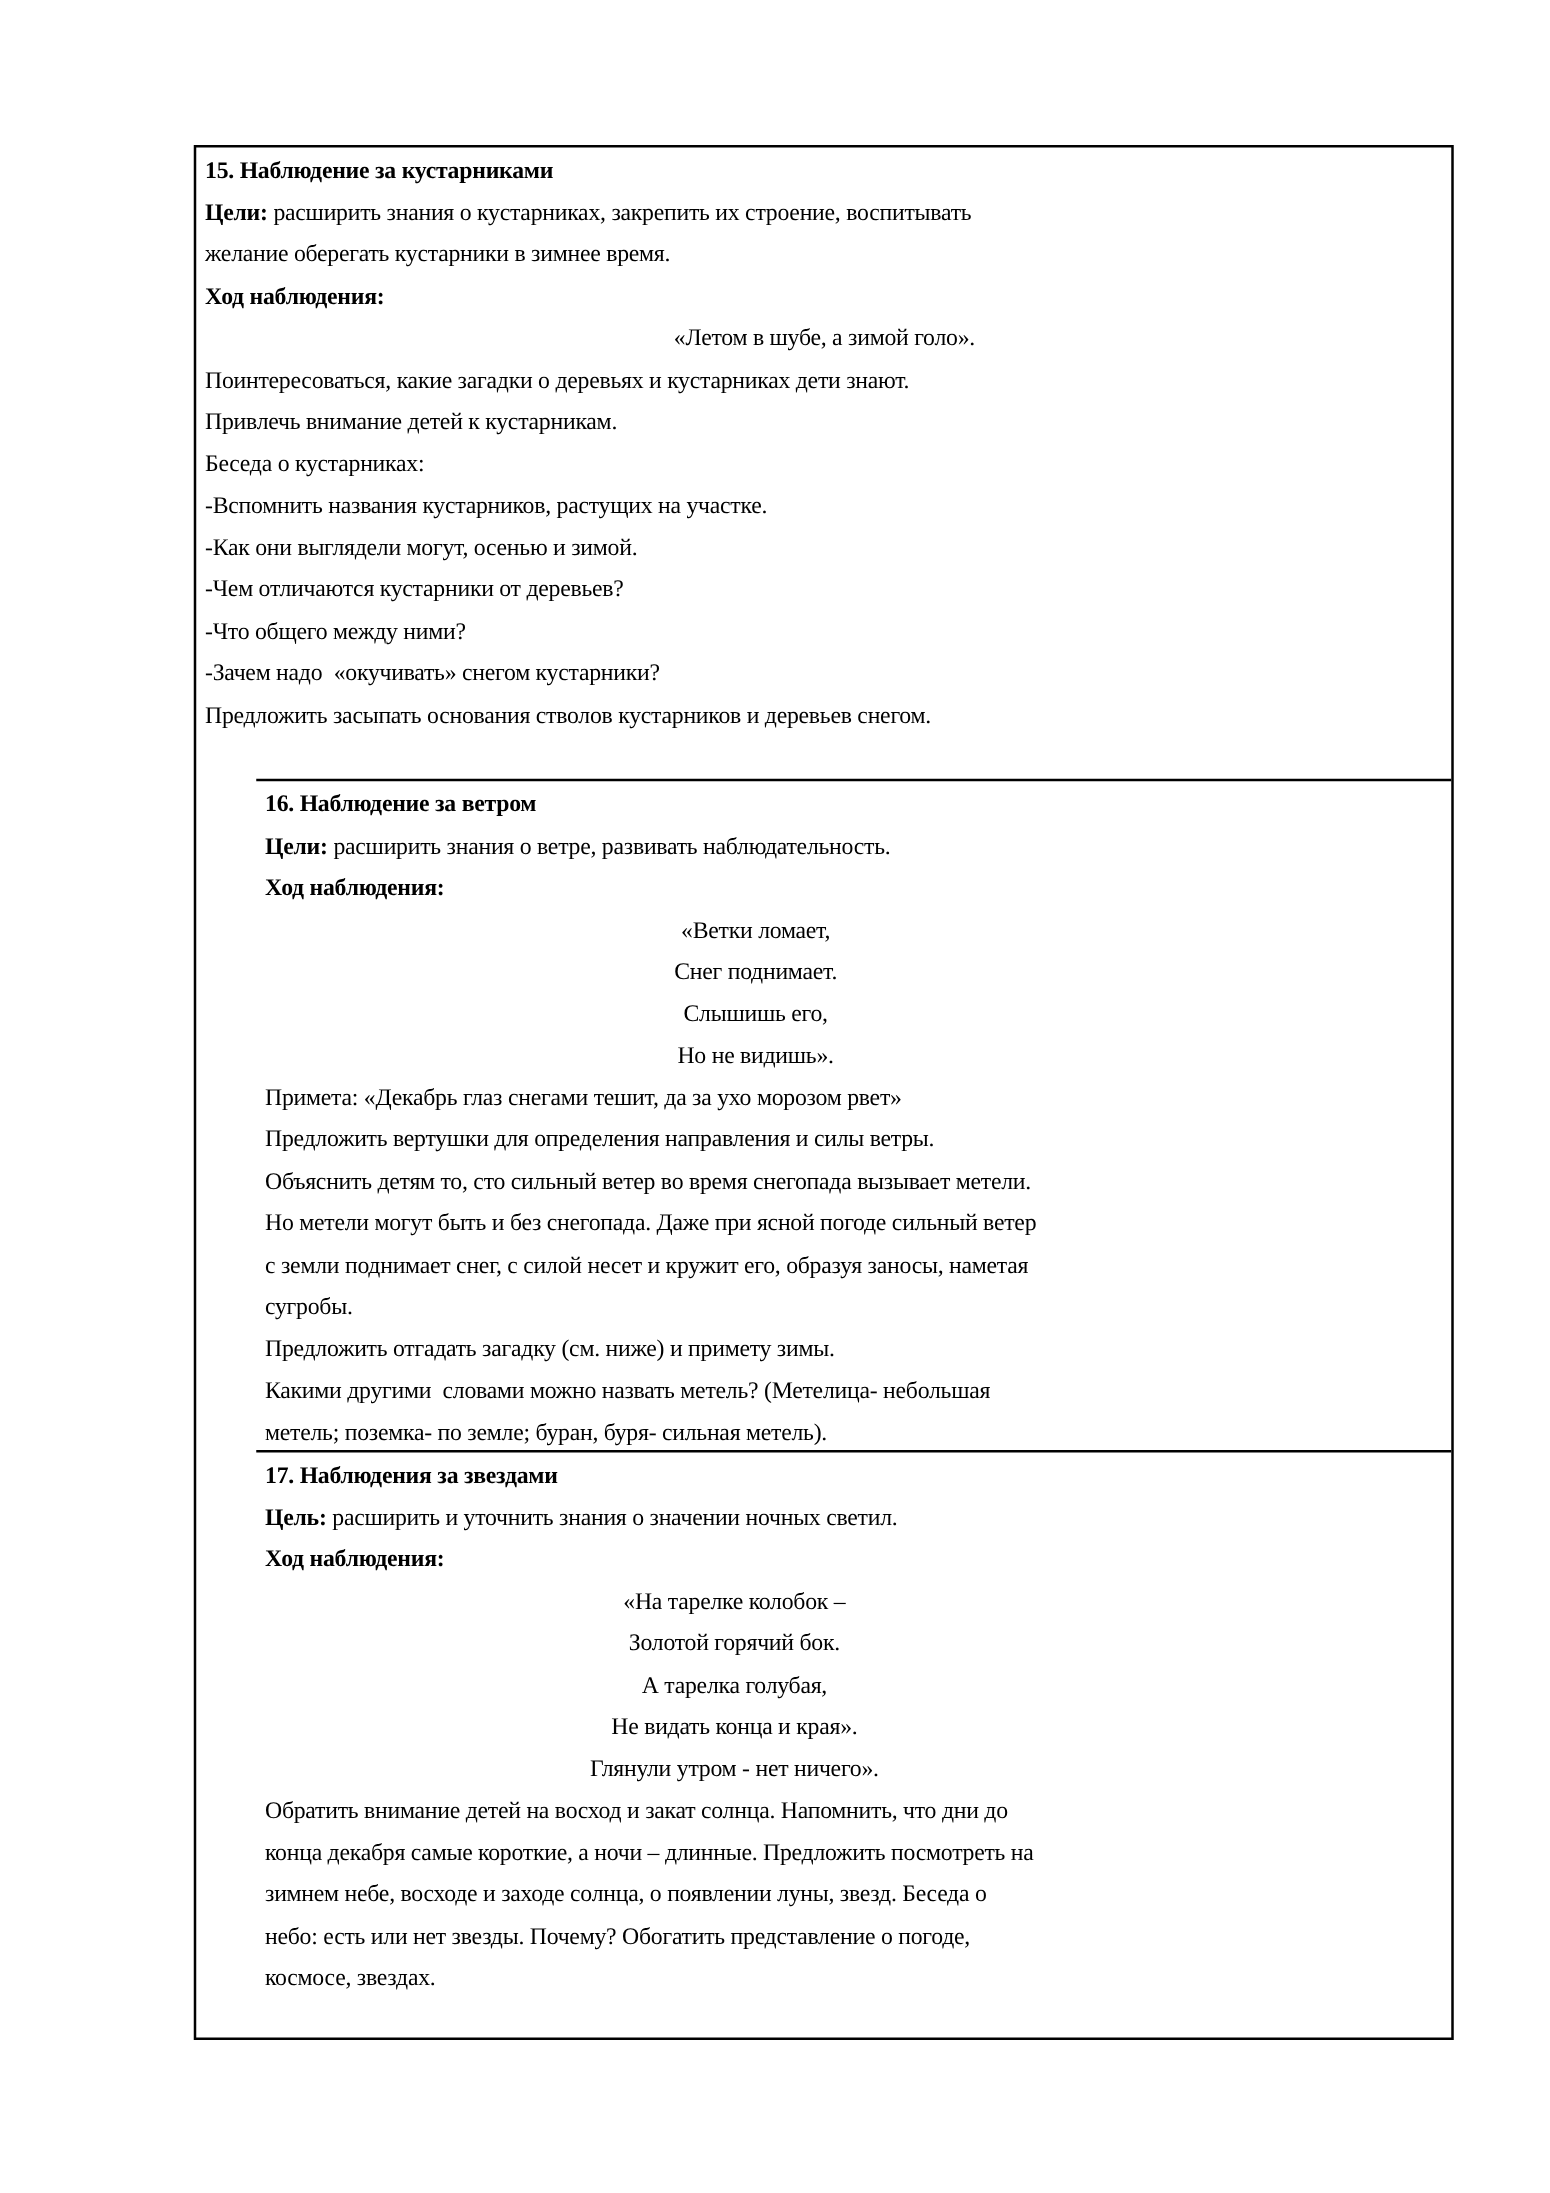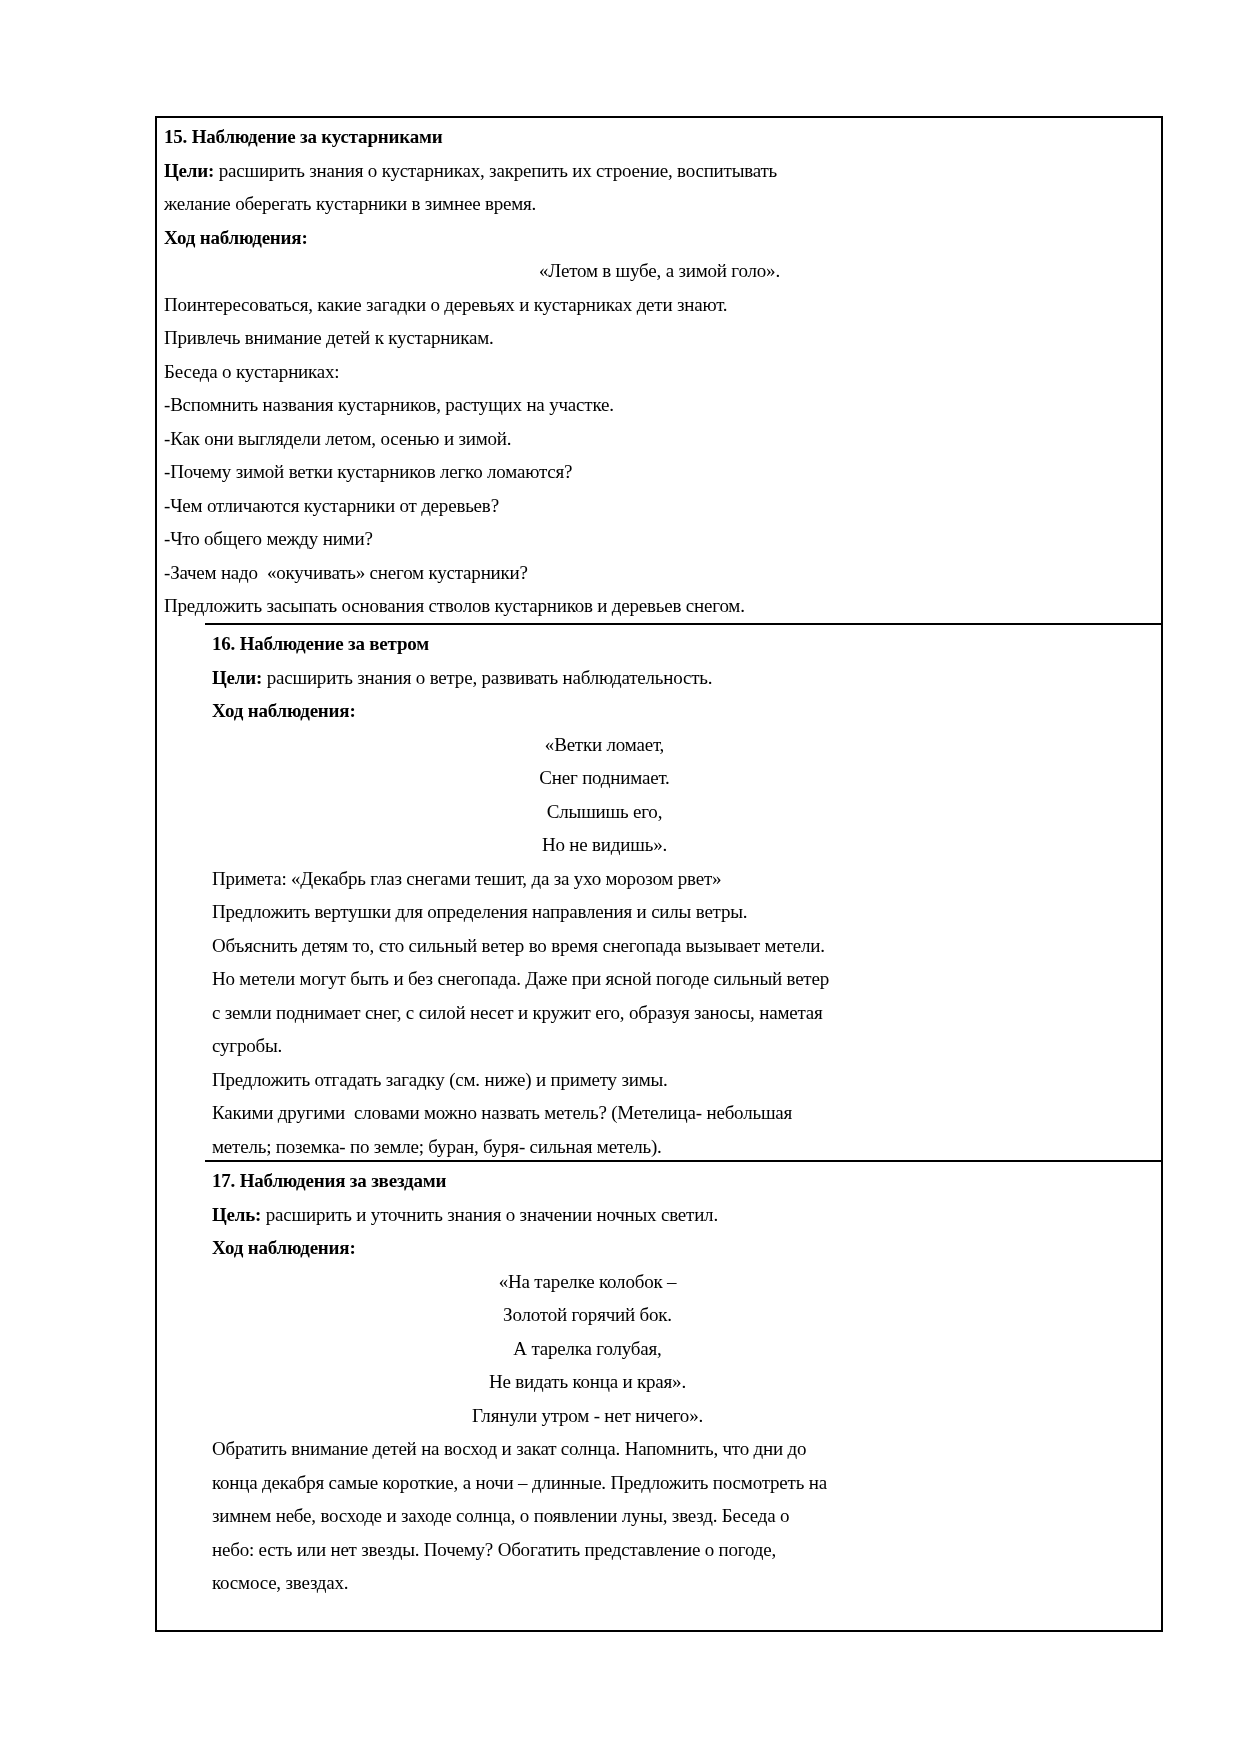--- a/index.html
+++ b/index.html
@@ -63,22 +63,21 @@
     <section class="cell s15">
         <div class="line heading">15. Наблюдение за кустарниками</div>
         <div class="line lead"><b class="lead-label">Цели:</b><span> расширить знания о кустарниках, закрепить их строение, воспитывать</span></div>
         <div class="line body">желание оберегать кустарники в зимнее время.</div>
         <div class="line heading">Ход наблюдения:</div>
         <div class="line quote">«Летом в шубе, а зимой голо».</div>
         <div class="line body">Поинтересоваться, какие загадки о деревьях и кустарниках дети знают.</div>
         <div class="line body">Привлечь внимание детей к кустарникам.</div>
         <div class="line body">Беседа о кустарниках:</div>
         <div class="line body">-Вспомнить названия кустарников, растущих на участке.</div>
-        <div class="line body">-Как они выглядели летом, осенью и зимой.</div>
-        <div class="line body">-Почему зимой ветки кустарников легко ломаются?</div>
+        <div class="line body">-Как они выглядели могут, осенью и зимой.</div>
         <div class="line body">-Чем отличаются кустарники от деревьев?</div>
         <div class="line body">-Что общего между ними?</div>
         <div class="line body">-Зачем надо  «окучивать» снегом кустарники?</div>
         <div class="line body">Предложить засыпать основания стволов кустарников и деревьев снегом.</div>
       </section>
     <section class="cell s16">
         <div class="line heading">16. Наблюдение за ветром</div>
         <div class="line lead"><b class="lead-label">Цели:</b><span> расширить знания о ветре, развивать наблюдательность.</span></div>
         <div class="line heading">Ход наблюдения:</div>
         <div class="line quote">«Ветки ломает,</div>

